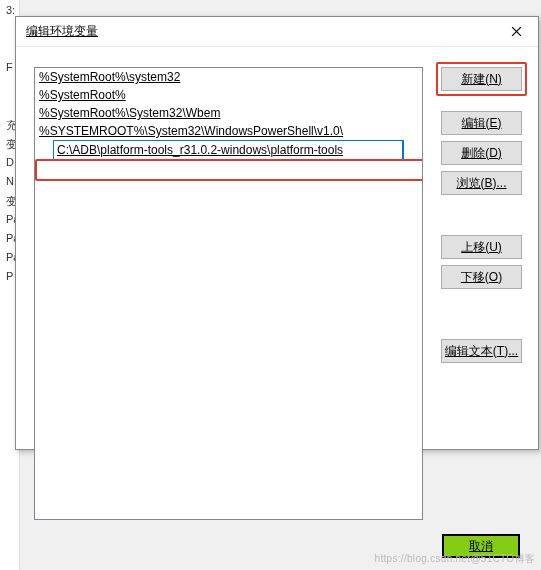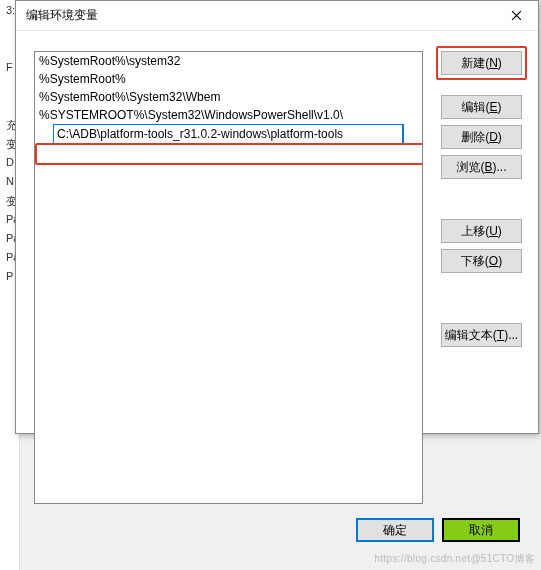--- a/index.html
+++ b/index.html
@@ -1,19 +1,19 @@
 <!DOCTYPE html>
 <html><head>
 <meta charset="utf-8">
 <style>
   * { box-sizing: border-box; font-family: "Microsoft YaHei", "Segoe UI", sans-serif; font-size: 12px; }
   body { margin: 0; background: #f0f0f0; width: 541px; height: 570px; position: relative; overflow: hidden; }
   .bg-frag { position: absolute; left: 0; top: 0; width: 20px; height: 570px; background: #fff; border-right: 1px solid #ddd; }
   .bg-frag span { display: block; padding: 4px 2px 4px 6px; color: #333; font-size: 11px; height: 19px; overflow: hidden; }
-  .dialog { position: absolute; left: 15px; top: 0; width: 524px; height: 434px; background: #fff; border: 1px solid #888; box-shadow: 2px 2px 6px rgba(0,0,0,.25); }
+  .dialog { position: absolute; left: 15px; top: 16px; width: 524px; height: 434px; background: #fff; border: 1px solid #888; box-shadow: 2px 2px 6px rgba(0,0,0,.25); text-decoration: underline; }
   .titlebar { height: 30px; display: flex; align-items: center; justify-content: space-between; padding-left: 10px; border-bottom: 1px solid #e6e6e6; }
   .titlebar .title { color: #000; }
   .titlebar .close { width: 44px; height: 30px; display: flex; align-items: center; justify-content: center; }
   .titlebar .close svg { width: 11px; height: 11px; }
   .body { padding: 20px 16px 14px 18px; }
   .row { display: flex; gap: 18px; }
   .listwrap { width: 394px; height: 453px; border: 1px solid #828790; background: #fff; overflow: hidden; position: relative; }
   .list-item { height: 18px; line-height: 18px; padding: 0 4px; white-space: nowrap; overflow: hidden; color: #000; }
   .edit-row { display: flex; height: 20px; border: 1px solid #0078d7; margin: 0 18px; }
   .edit-input { flex: 0 0 348px; border: none; outline: none; height: 18px; padding: 0 3px; font-size: 12px; background: #fff; color: #000; }
@@ -98,19 +98,18 @@
             <span>下移(<u>O</u>)</span>
           </div>
         <div class="spacer-md"></div>
         <div class="btn">
             <span>编辑文本(<u>T</u>)...</span>
           </div>
       </div>
     </div>
 
     <div class="footer">
-      <div class="fbtn primary">确定</div>
       <div class="fbtn">取消</div>
     </div>
   </div>
 </div>
 
 <div class="watermark">https://blog.csdn.net@51CTO博客</div>
 
 </body></html>

